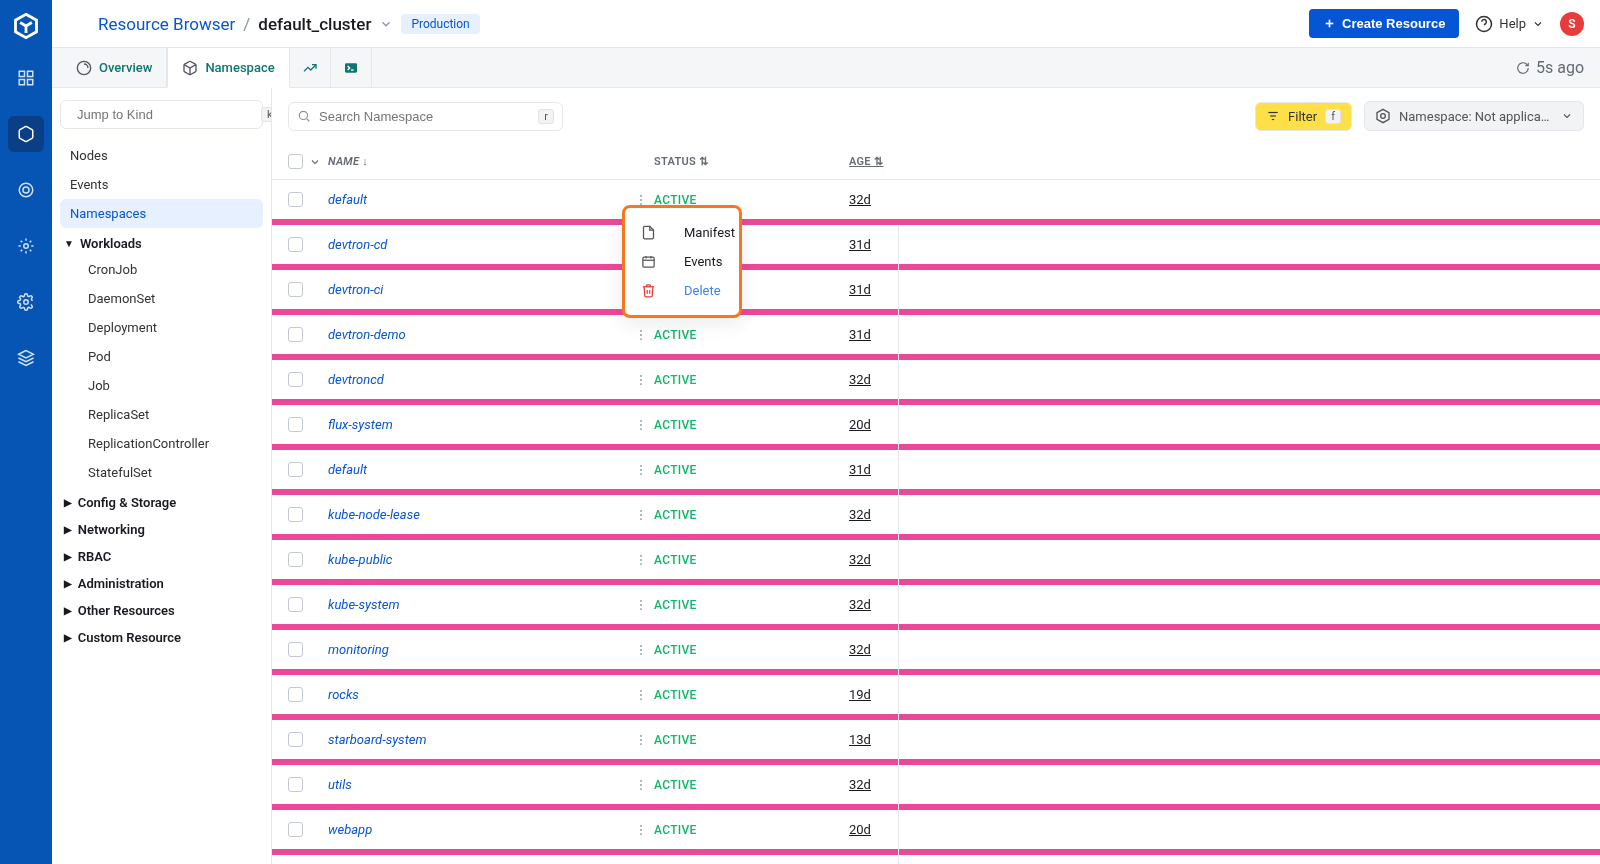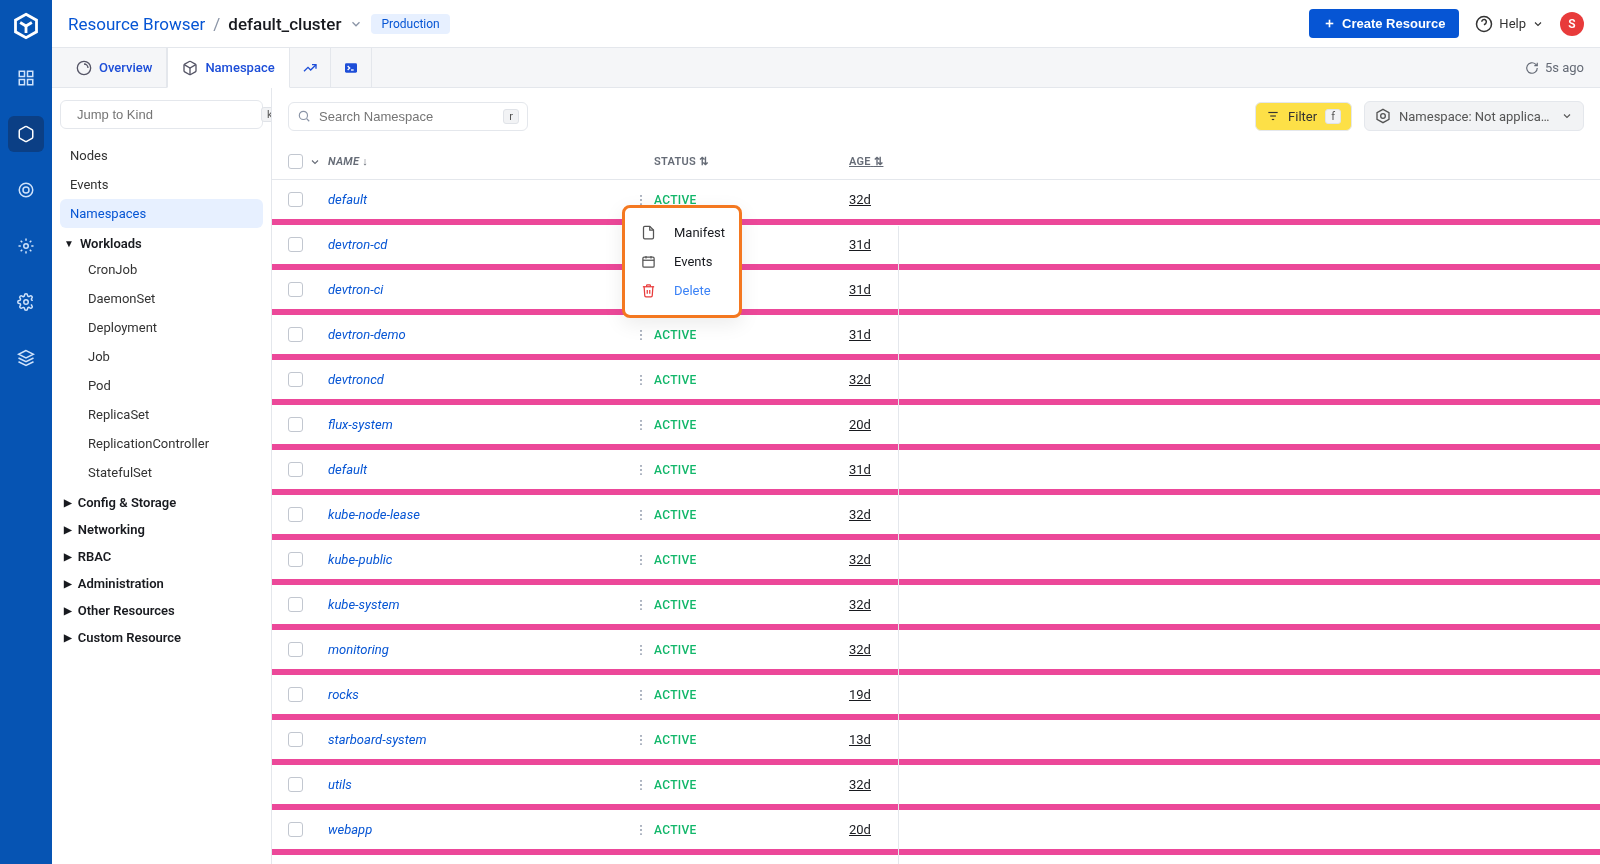--- a/index.html
+++ b/index.html
@@ -5,66 +5,66 @@
 * { box-sizing: border-box; margin: 0; padding: 0; }
 body { font-family: -apple-system, BlinkMacSystemFont, "Segoe UI", Roboto, sans-serif; font-size: 13px; color: #181a1f; background: #fff; }
 .app { display: flex; height: 864px; width: 1600px; position: relative; }
 .leftbar { width: 52px; background: #0654b3; display: flex; flex-direction: column; align-items: center; padding-top: 12px; gap: 20px; }
 .leftbar .logo { width: 28px; height: 28px; color: #fff; }
 .leftbar .nav-icon { width: 36px; height: 36px; display: flex; align-items: center; justify-content: center; color: #cfe2fa; border-radius: 6px; cursor: pointer; }
 .leftbar .nav-icon.active { background: #0b3f85; color: #fff; }
 .main { flex: 1; display: flex; flex-direction: column; min-width: 0; }
 .topbar { height: 48px; border-bottom: 1px solid #e4e7ec; display: flex; align-items: center; padding: 0 16px; justify-content: space-between; }
 .breadcrumb { display: flex; align-items: center; gap: 8px; font-size: 17px; }
-.breadcrumb a { color: #0655d4; text-decoration: none; }
+.breadcrumb a { color: #0655d4; text-decoration: none; margin-left: 30px; }
 .breadcrumb .sep { color: #8a94a6; }
 .breadcrumb .cluster-name { font-weight: 500; }
 .badge-env { background: #e7f0ff; color: #0655d4; padding: 3px 10px; border-radius: 4px; font-size: 12px; }
 .chev { color: #8a94a6; }
 .top-right { display: flex; align-items: center; gap: 16px; }
 .btn-primary { background: #0655d4; color: #fff; border: none; border-radius: 4px; padding: 7px 14px; font-size: 13px; font-weight: 600; cursor: pointer; display: flex; align-items: center; gap: 6px; }
 .help { display: flex; align-items: center; gap: 6px; color: #333; cursor: pointer; }
 .avatar { width: 24px; height: 24px; border-radius: 50%; background: #e83b3b; color: #fff; display: flex; align-items: center; justify-content: center; font-size: 12px; font-weight: 600; }
 .tabbar { height: 40px; background: #f5f6f8; border-bottom: 1px solid #e4e7ec; display: flex; align-items: stretch; padding-left: 10px; justify-content: space-between; }
 .tabs { display: flex; align-items: stretch; }
-.tab { display: flex; align-items: center; gap: 7px; padding: 0 14px; color: #1d4ed8; font-weight: 500; cursor: pointer; border-right: 1px solid #e4e7ec; }
+.tab { display: flex; align-items: center; gap: 7px; padding: 0 14px; color: #0f766e; font-weight: 500; cursor: pointer; border-right: 1px solid #e4e7ec; }
 .tab.active { background: #fff; border-bottom: 1px solid #fff; margin-bottom: -1px; border-left: 1px solid #e4e7ec; }
 .tab .icon-sm { width: 16px; height: 16px; color: #556; }
 .tab-icons .tab { padding: 0 12px; }
-.refresh { display: flex; align-items: center; gap: 6px; padding: 0 16px; color: #656b76; font-size: 13px; cursor: pointer; }
+.refresh { display: flex; align-items: center; gap: 6px; padding: 0 16px; color: #656b76; font-size: 16px; cursor: pointer; }
 .body { flex: 1; display: flex; min-height: 0; }
 .sidebar { width: 220px; border-right: 1px solid #e4e7ec; padding: 12px 8px; overflow-y: auto; }
 .jump { display: flex; align-items: center; gap: 8px; background: #fff; border: 1px solid #e4e7ec; border-radius: 6px; padding: 6px 8px; color: #8a94a6; margin-bottom: 12px; }
 .jump input { border: none; outline: none; flex: 1; font-size: 13px; }
 .kbd { font-size: 11px; background: #f2f3f5; border: 1px solid #e0e3e8; border-radius: 3px; padding: 0 5px; color: #555; }
 .side-item { padding: 7px 10px; border-radius: 6px; cursor: pointer; font-size: 13px; color: #333; }
 .side-item.selected { background: #e7f0ff; color: #0655d4; }
 .side-group { padding: 8px 4px 4px; font-weight: 600; font-size: 13px; display: flex; align-items: center; gap: 6px; cursor: pointer; }
 .side-sub { padding: 7px 10px 7px 28px; color: #333; cursor: pointer; font-size: 13px; }
 .caret { font-size: 10px; }
 .content { flex: 1; display: flex; flex-direction: column; min-width: 0; }
 .toolbar { height: 56px; display: flex; align-items: center; padding: 0 16px; gap: 12px; justify-content: space-between; }
-.search-wrap { display: flex; align-items: center; gap: 8px; border: 1px solid #e4e7ec; border-radius: 6px; padding: 6px 8px; width: 240px; color: #8a94a6; }
+.search-wrap { display: flex; align-items: center; gap: 8px; border: 1px solid #e4e7ec; border-radius: 6px; padding: 6px 8px; width: 275px; color: #8a94a6; }
 .search-wrap input { border: none; outline: none; flex: 1; font-size: 13px; }
 .filter-btn { display: flex; align-items: center; gap: 8px; border: 1px solid #e4e7ec; border-radius: 6px; padding: 6px 10px; cursor: pointer; color: #333; background: #fde047; }
 .ns-select { display: flex; align-items: center; gap: 8px; border: 1px solid #e4e7ec; border-radius: 6px; padding: 6px 10px; background: #f2f3f5; color: #555; cursor: pointer; max-width: 220px; overflow: hidden; }
 .ns-select .ns-label { white-space: nowrap; overflow: hidden; text-overflow: ellipsis; flex: 1; }
 .table { flex: 1; overflow: auto; position: relative; }
 .thead { display: flex; align-items: center; padding: 10px 16px; border-bottom: 1px solid #e4e7ec; font-size: 11px; font-weight: 600; color: #656b76; letter-spacing: 0.3px; }
 .trow { display: flex; align-items: center; padding: 12px 16px; border-bottom: 6px solid #ec4899; }
 .col-check { width: 40px; display: flex; align-items: center; gap: 6px; }
 .col-name { flex: 0 0 300px; display: flex; align-items: center; font-style: italic; }
 .col-status { flex: 0 0 195px; }
 .col-age { flex: 1; text-decoration: underline; }
 .col-act { width: 26px; display: flex; justify-content: center; color: #8a94a6; cursor: pointer; }
 .name-link { color: #0655d4; cursor: pointer; }
 .status-active { color: #12b76a; font-weight: 500; font-size: 12px; letter-spacing: 0.3px; }
 input[type=checkbox] { width: 15px; height: 15px; border: 1.5px solid #c2c7d0; border-radius: 3px; appearance: none; cursor: pointer; }
 .context-menu { position: absolute; top: 205px; left: 622px; width: 120px; background: #fff; border: 3px solid #f47820; border-radius: 8px; padding: 10px 6px; box-shadow: 0 6px 20px rgba(0,0,0,0.08); z-index: 50; }
-.menu-item { display: flex; align-items: center; gap: 18px; padding: 7px 10px; cursor: pointer; border-radius: 4px; font-size: 13px; }
+.menu-item { display: flex; align-items: center; gap: 28px; padding: 7px 10px; cursor: pointer; border-radius: 4px; font-size: 13px; }
 .menu-item .mi-icon { width: 15px; height: 15px; color: #555; }
 .menu-item.danger { color: #3b82f6; }
 .menu-item.danger .mi-icon { color: #e83b3b; }
 svg { display: block; }
 .col-sep { position: absolute; top: 138px; bottom: 0; left: 626px; width: 1px; background: #e4e7ec; pointer-events: none; }
 </style>
 </head>
 <body>
 
 <div class="app">
@@ -213,22 +213,22 @@
         <div class="side-item selected">Namespaces</div>
 
         <div class="side-group">
             <span class="caret">▼</span>
             <span>Workloads</span>
           </div>
         <div id="workloads-list">
             <div class="side-sub">CronJob</div>
             <div class="side-sub">DaemonSet</div>
             <div class="side-sub">Deployment</div>
+            <div class="side-sub">Pod</div>
             <div class="side-sub">Job</div>
-            <div class="side-sub">Pod</div>
             <div class="side-sub">ReplicaSet</div>
             <div class="side-sub">ReplicationController</div>
             <div class="side-sub">StatefulSet</div>
           </div>
 
         <div class="side-group">
             <span class="caret">▶</span>
             <span>Config &amp; Storage</span>
           </div>
         <div class="side-group">

